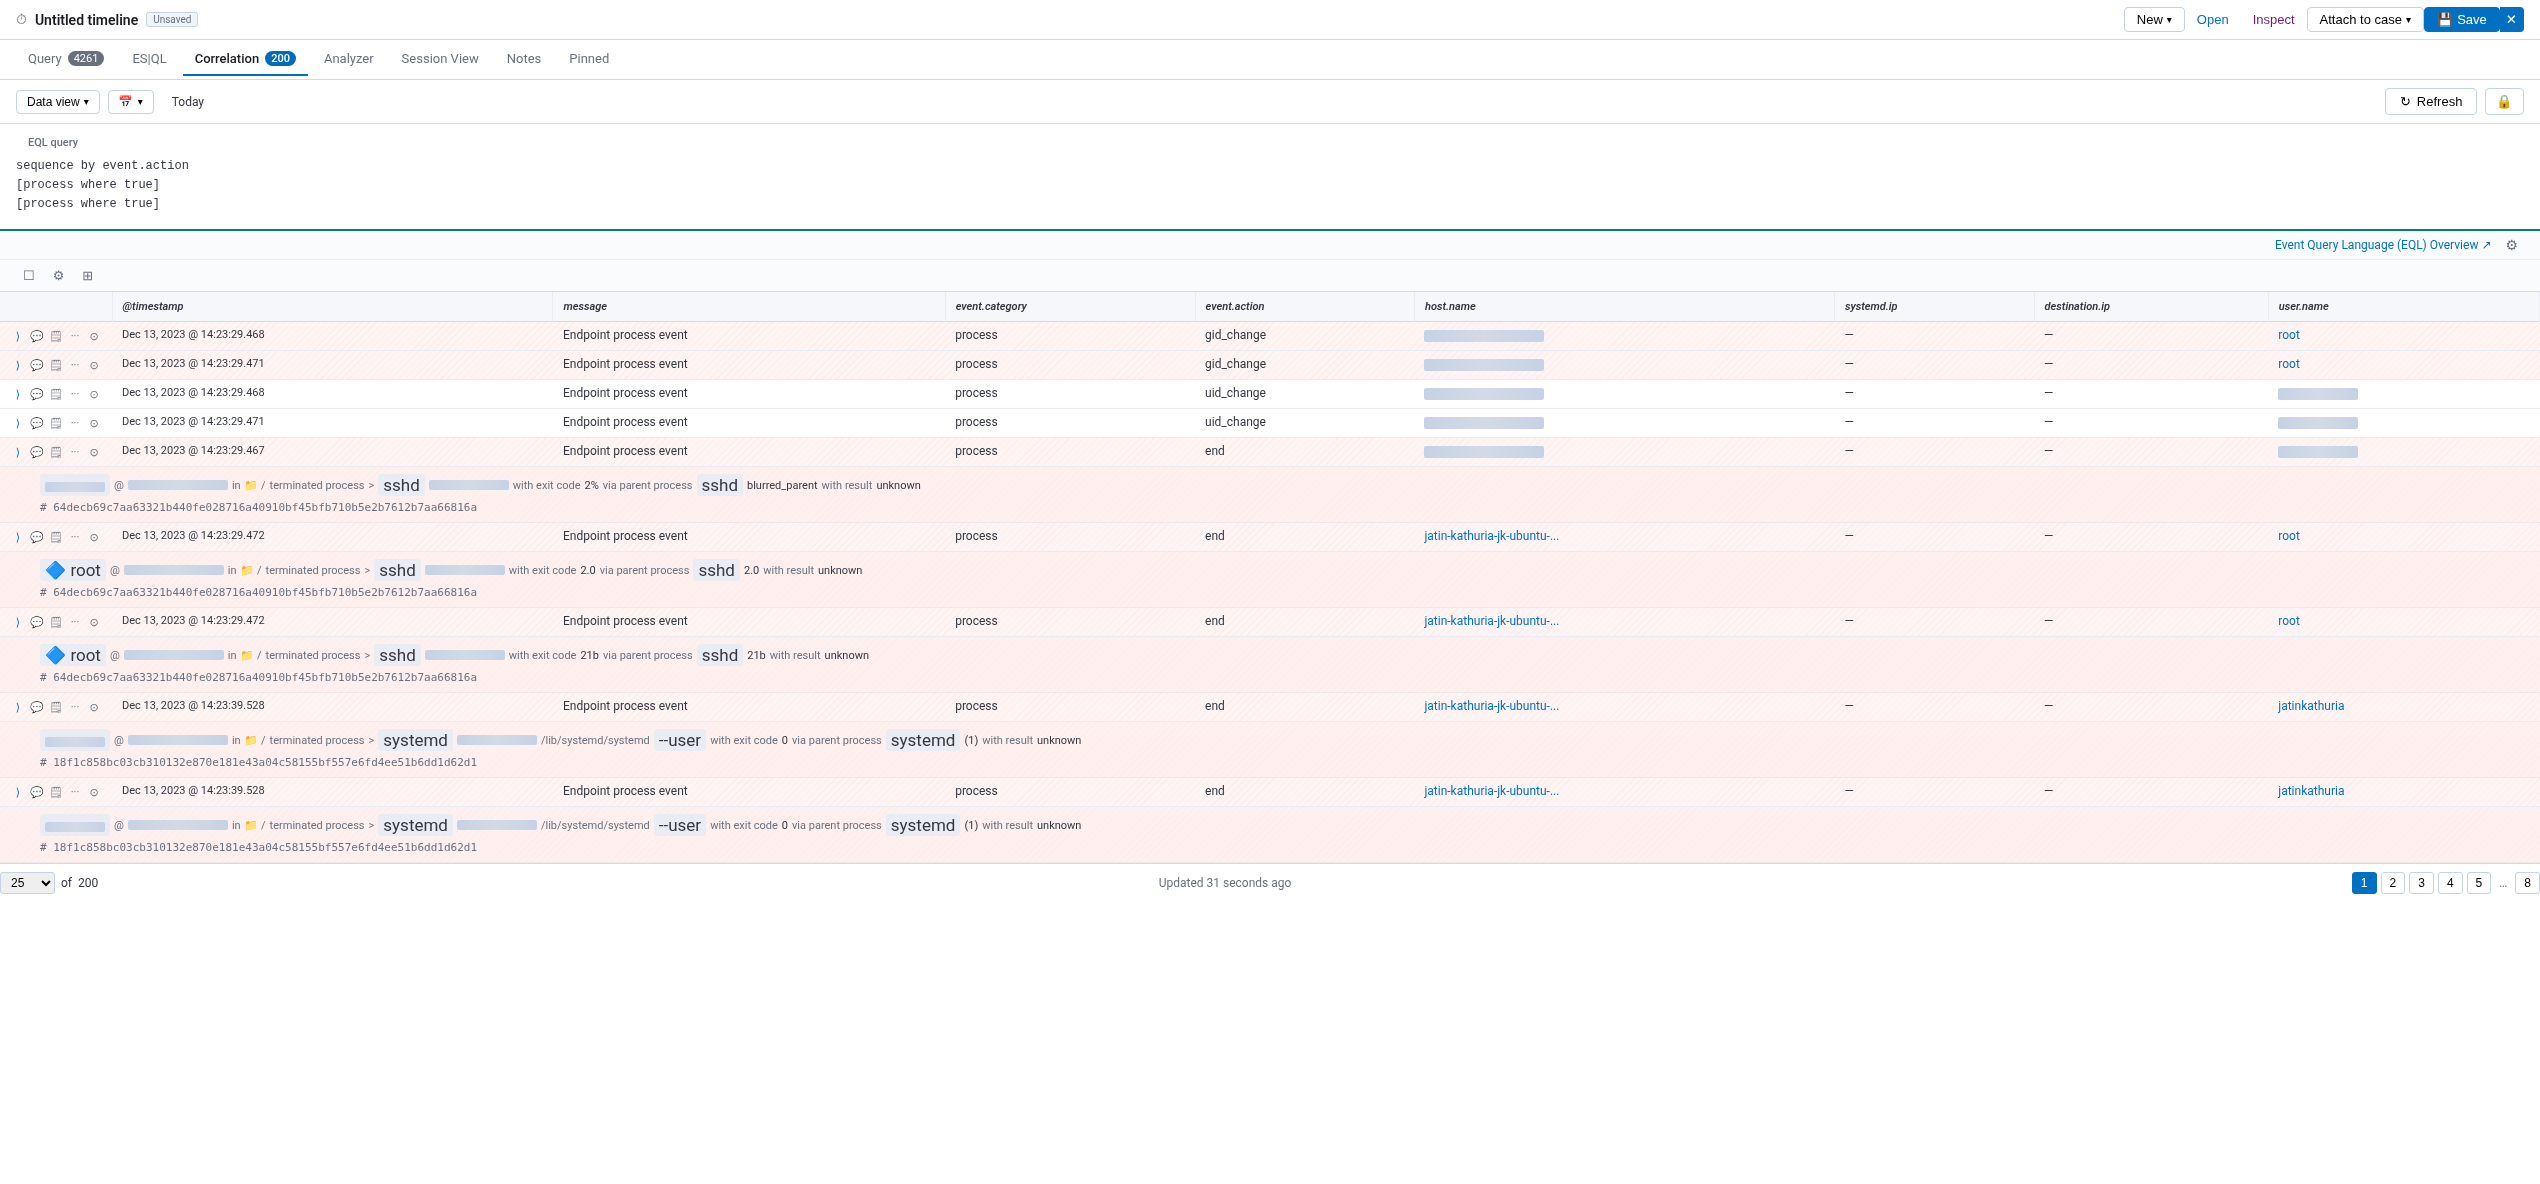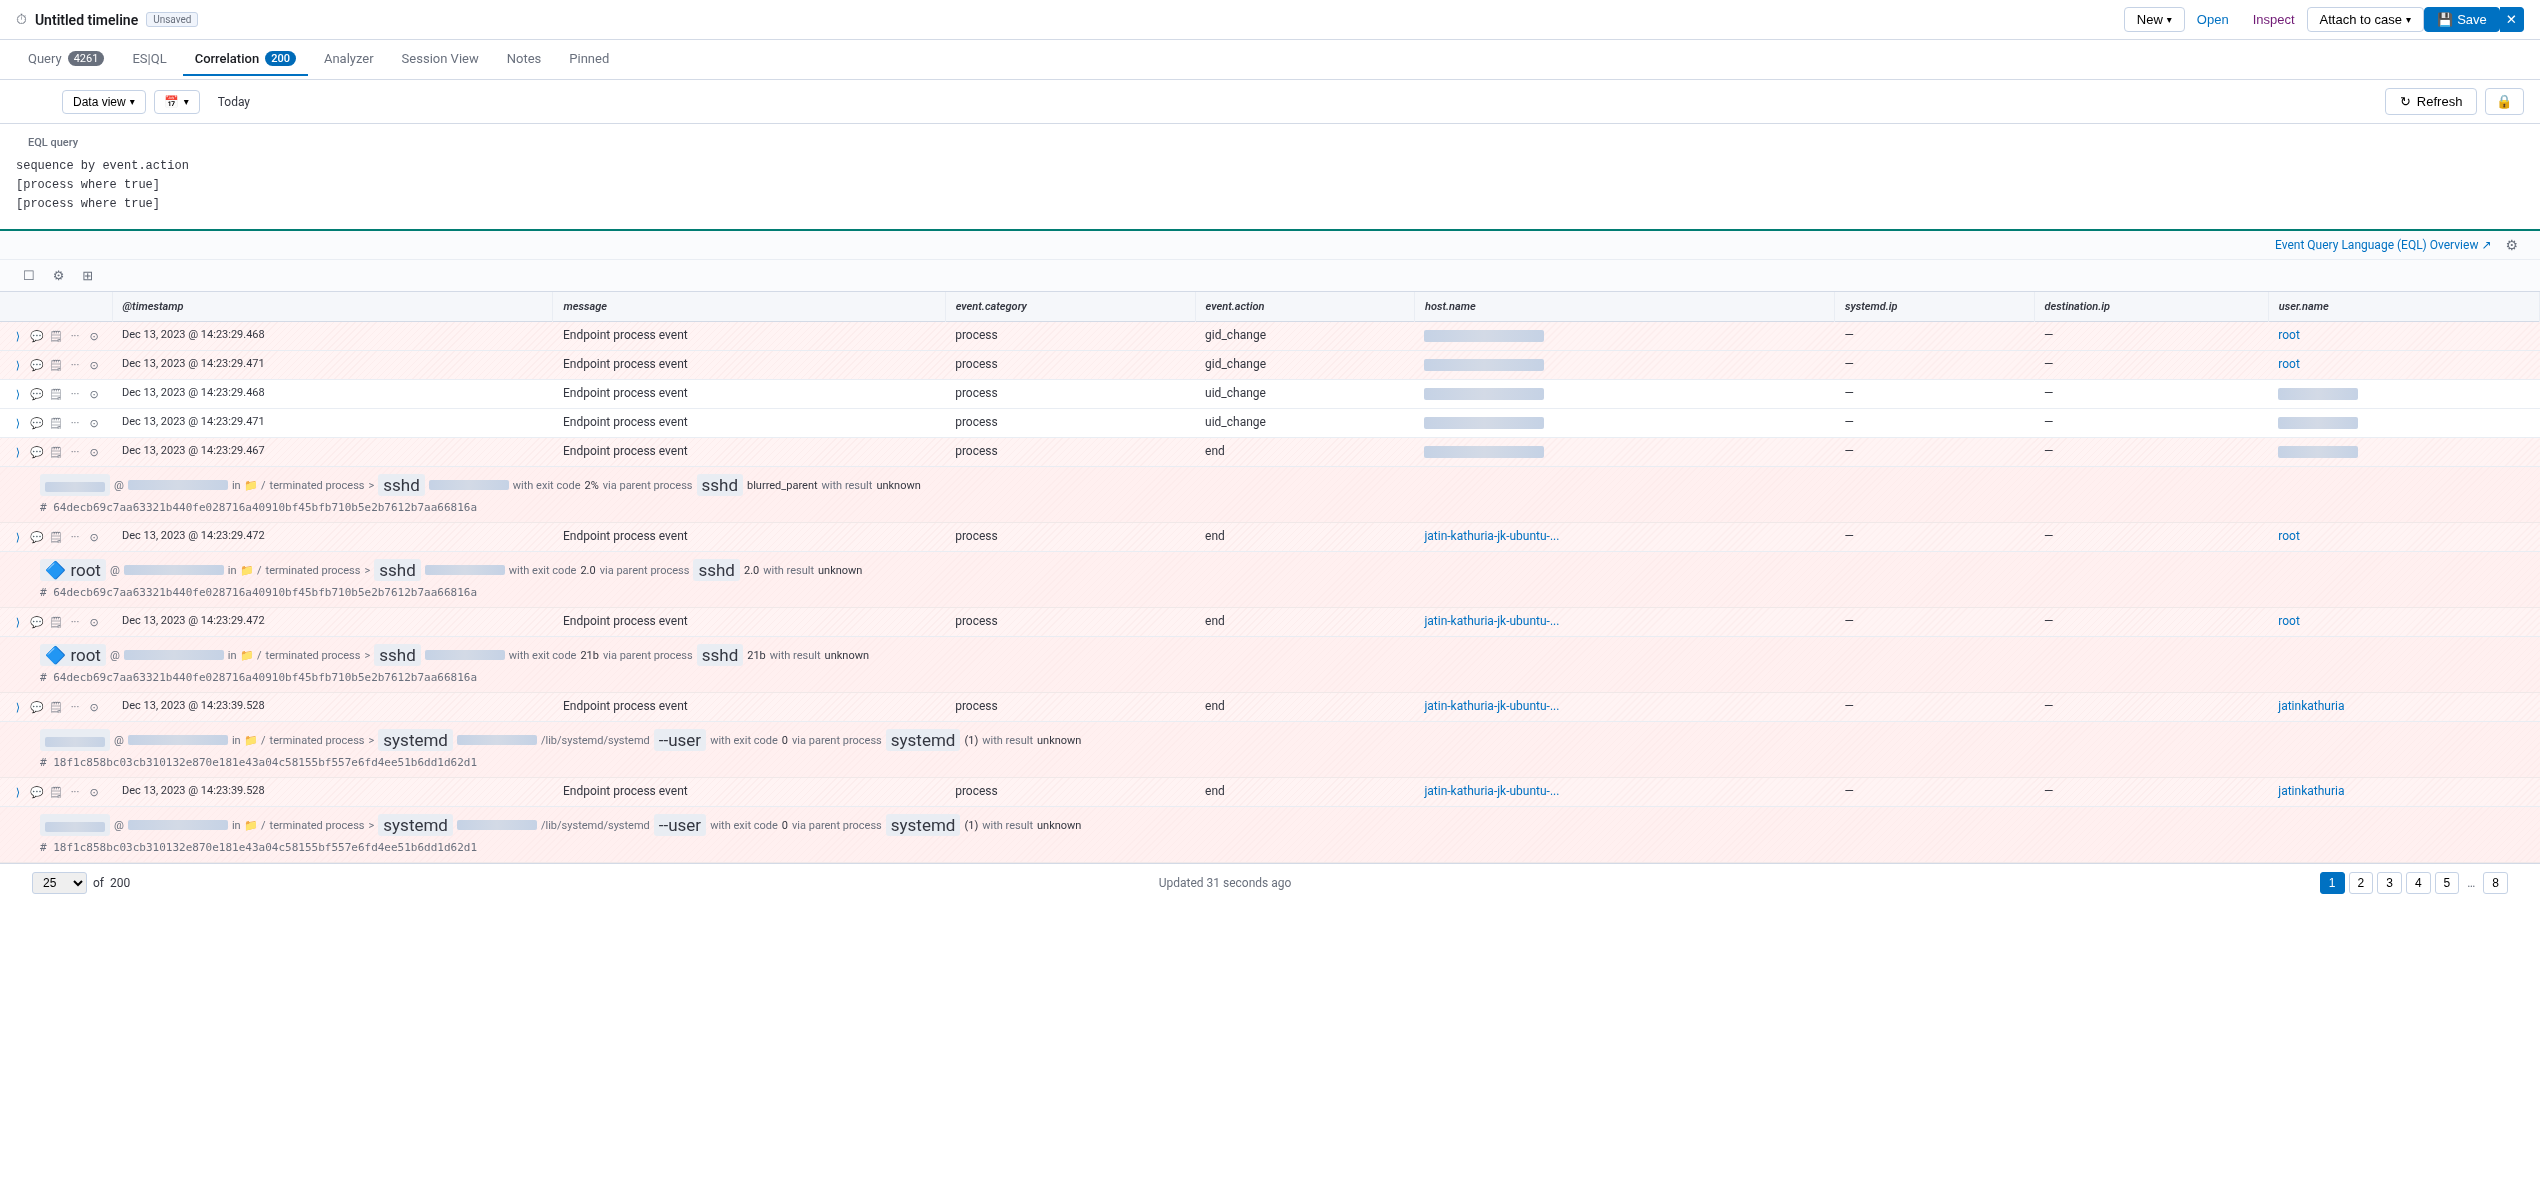--- a/index.html
+++ b/index.html
@@ -20,21 +20,21 @@
     .btn-save-close { padding: 4px 6px; border: 1px solid #0071c2; border-left: none; border-radius: 0 4px 4px 0; background: #0071c2; color: #fff; cursor: pointer; }
 
     
     .tabs-bar { display: flex; align-items: center; padding: 0 16px; border-bottom: 1px solid #d3dae6; height: 40px; gap: 4px; }
     .tab { padding: 8px 12px; font-size: 13px; cursor: pointer; color: #69707d; border-bottom: 2px solid transparent; display: flex; align-items: center; gap: 6px; }
     .tab.active { color: #1a1c21; border-bottom: 2px solid #0071c2; font-weight: 500; }
     .tab-badge { background: #006bb8; color: #fff; border-radius: 10px; padding: 1px 6px; font-size: 11px; }
 
     
     .toolbar { display: flex; align-items: center; gap: 8px; padding: 8px 16px; border-bottom: 1px solid #d3dae6; }
-    .btn-data-view { display: flex; align-items: center; gap: 4px; padding: 4px 10px; border: 1px solid #c5d2e5; border-radius: 4px; background: #fff; cursor: pointer; font-size: 12px; margin-left: 46px; }
+    .btn-data-view { display: flex; align-items: center; gap: 4px; padding: 4px 10px; border: 1px solid #c5d2e5; border-radius: 4px; background: #fff; cursor: pointer; font-size: 12px; }
     .btn-calendar { display: flex; align-items: center; gap: 4px; padding: 4px 10px; border: 1px solid #c5d2e5; border-radius: 4px; background: #fff; cursor: pointer; font-size: 12px; }
     .date-display { flex: 1; padding: 4px 10px; font-size: 12px; color: #343741; }
     .btn-refresh { display: flex; align-items: center; gap: 6px; padding: 5px 14px; border: 1px solid #c5d2e5; border-radius: 4px; background: #fff; cursor: pointer; font-size: 13px; }
     .btn-share { padding: 5px 10px; border: 1px solid #c5d2e5; border-radius: 4px; background: #fff; cursor: pointer; }
 
     
     .eql-section { padding: 12px 16px; border-bottom: 2px solid #017d73; background: #fff; }
     .eql-label { font-size: 11px; color: #69707d; margin-bottom: 8px; font-weight: 500; margin-left: 12px; }
     .eql-code { font-family: 'Courier New', monospace; font-size: 12px; color: #343741; line-height: 1.6; min-height: 60px; }
 
@@ -64,21 +64,21 @@
 
     
     .detail-row td { padding: 4px 10px 4px 40px; font-size: 11px; background: rgba(255, 235, 235, 0.4); border-bottom: 1px solid #f0e8e8; }
     .detail-content { display: flex; flex-wrap: wrap; align-items: center; gap: 4px; padding: 3px 0; }
     .detail-badge { background: #e9edf3; border-radius: 3px; padding: 1px 5px; font-size: 17px; color: #343741; }
     .detail-label { color: #69707d; font-size: 11px; }
     .detail-value { color: #343741; font-size: 11px; }
     .hash-row { padding: 2px 0 4px 0; font-family: monospace; font-size: 11px; color: #69707d; }
 
     
-    .pagination { display: flex; align-items: center; justify-content: space-between; padding: 8px 32px; border-top: 1px solid #d3dae6; background: #fff; }
+    .pagination { display: flex; align-items: center; justify-content: space-between; padding: 8px 0; border-top: 1px solid #d3dae6; background: #fff; }
     .page-size { display: flex; align-items: center; gap: 6px; font-size: 12px; }
     .page-size-select { padding: 2px 6px; border: 1px solid #c5d2e5; border-radius: 3px; font-size: 12px; cursor: pointer; }
     .update-info { font-size: 12px; color: #69707d; }
     .page-numbers { display: flex; align-items: center; gap: 4px; }
     .page-num { padding: 3px 8px; border: 1px solid #c5d2e5; border-radius: 3px; cursor: pointer; font-size: 12px; background: #fff; }
     .page-num.active { background: #0071c2; color: #fff; border-color: #0071c2; }
     .page-num-dots { padding: 3px 4px; font-size: 12px; color: #69707d; }
 
     
     .table-header-actions { display: flex; align-items: center; gap: 4px; padding: 4px 16px; border-bottom: 1px solid #d3dae6; background: #fafbfd; }

